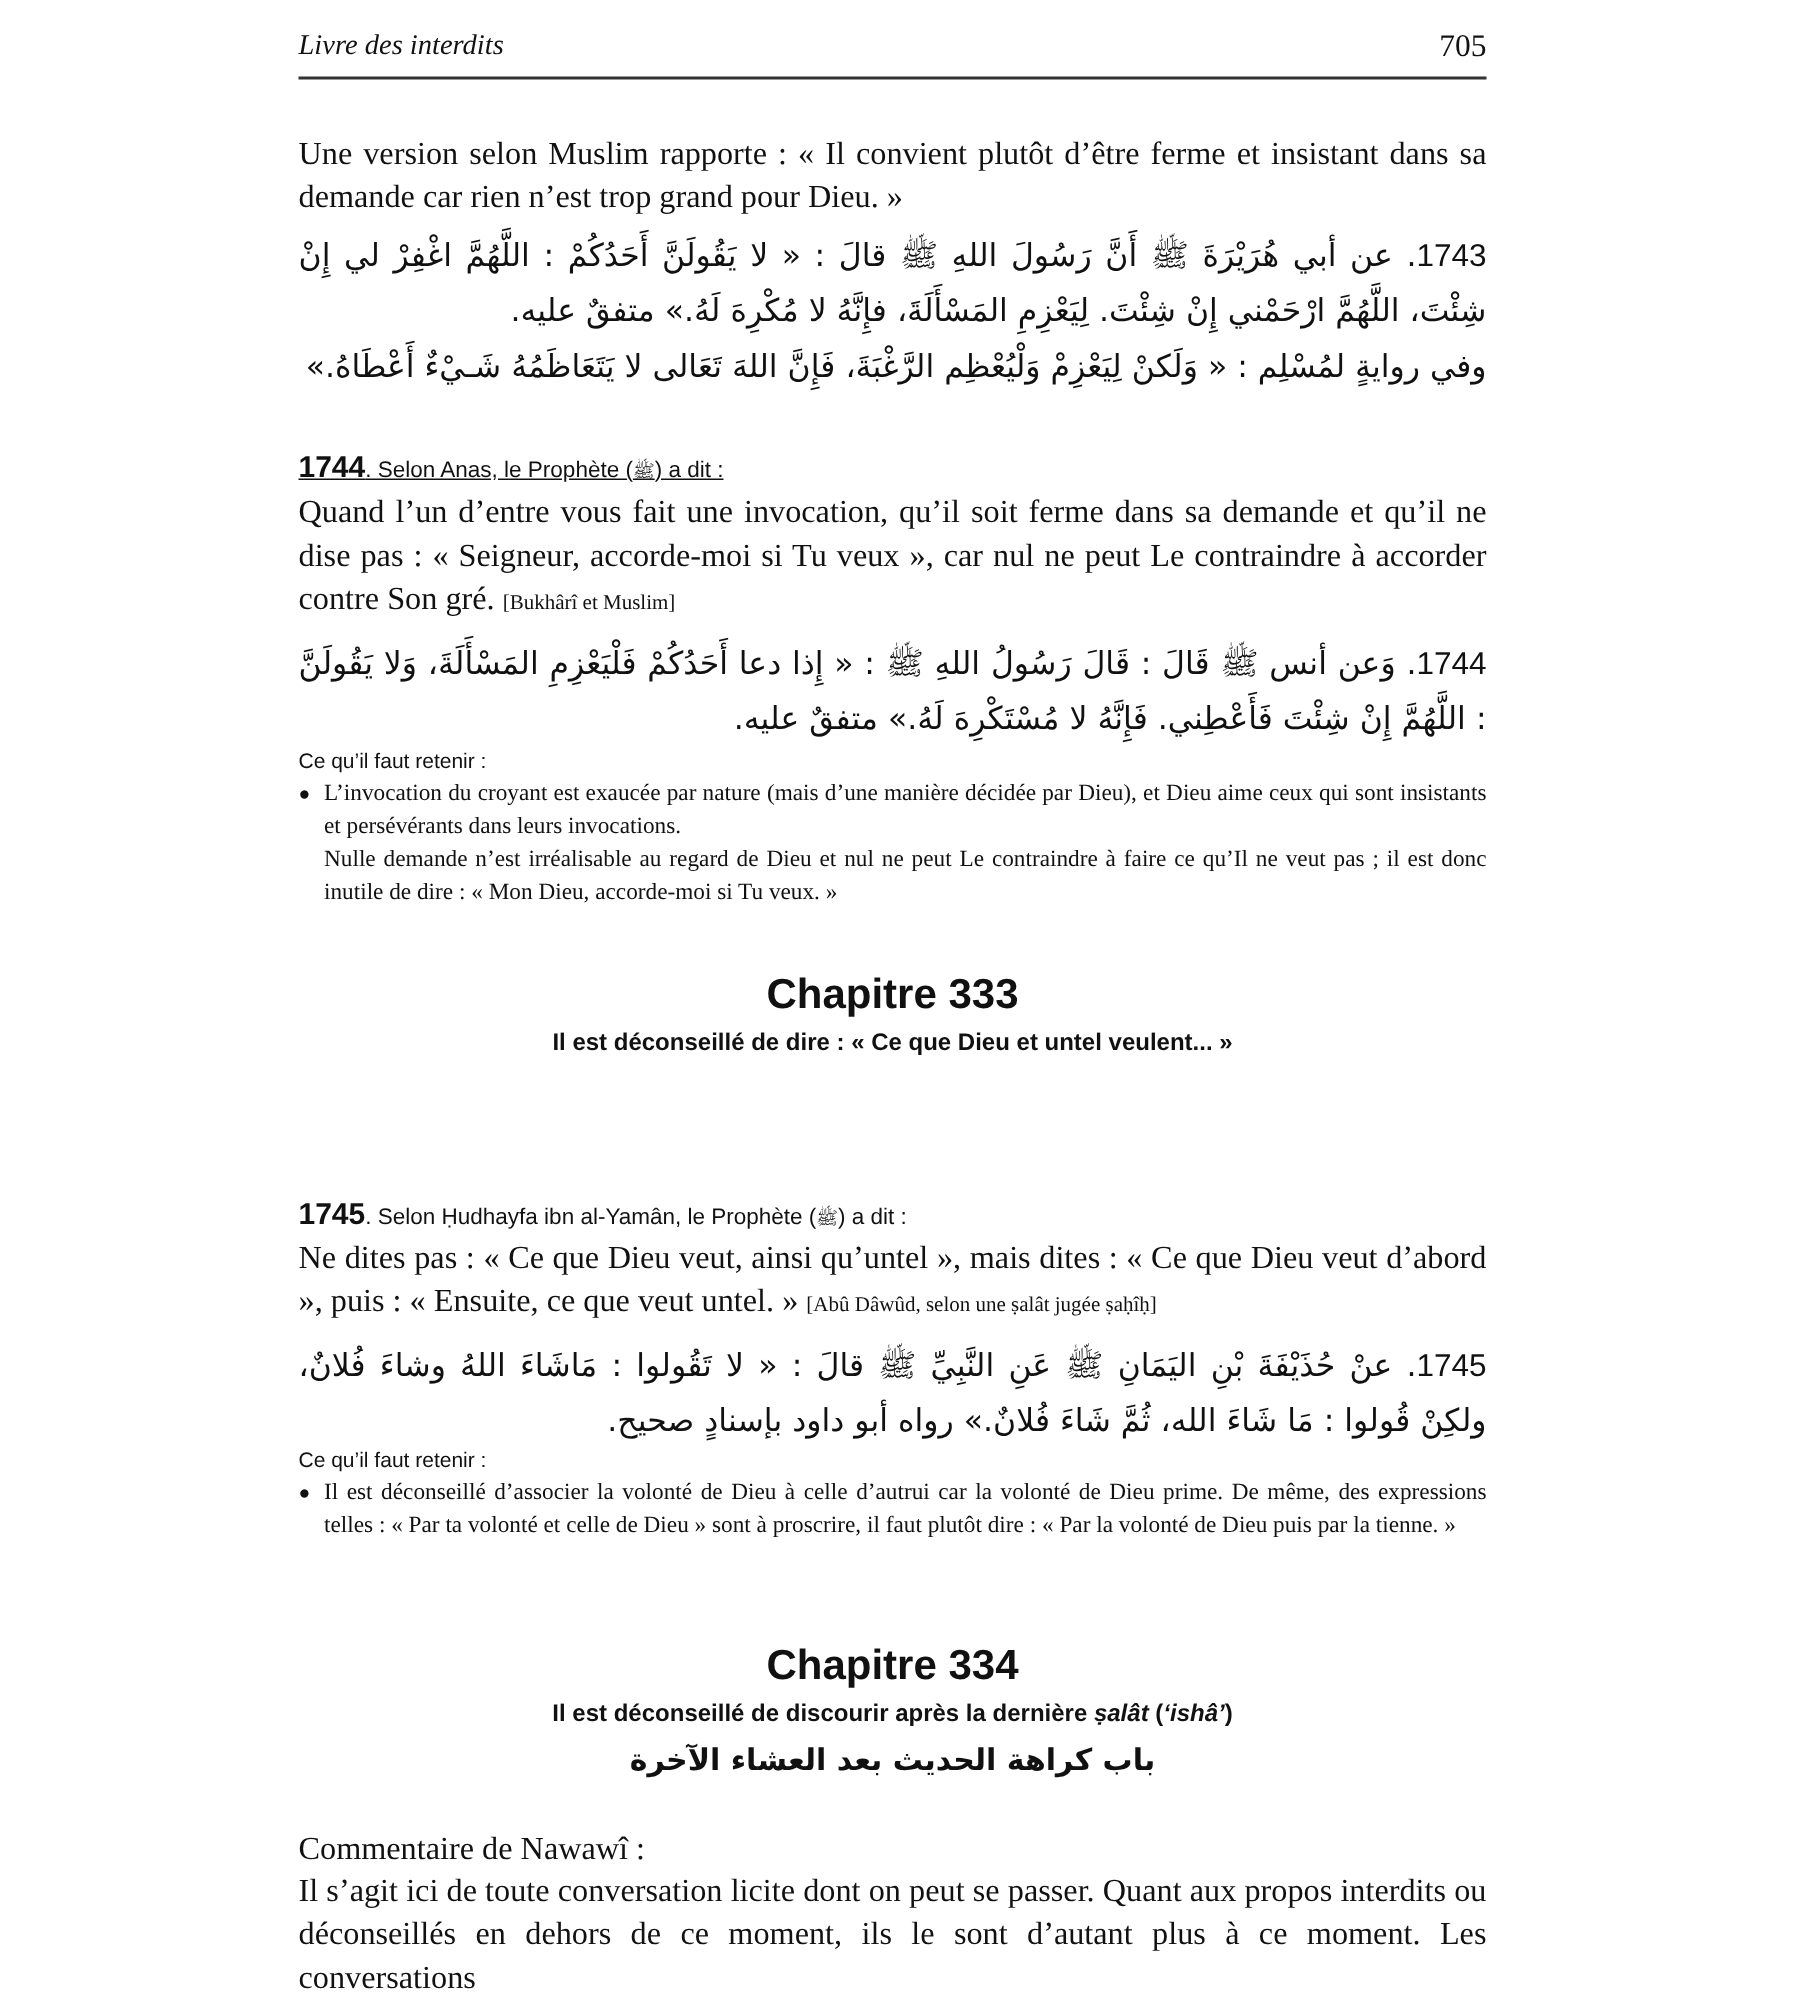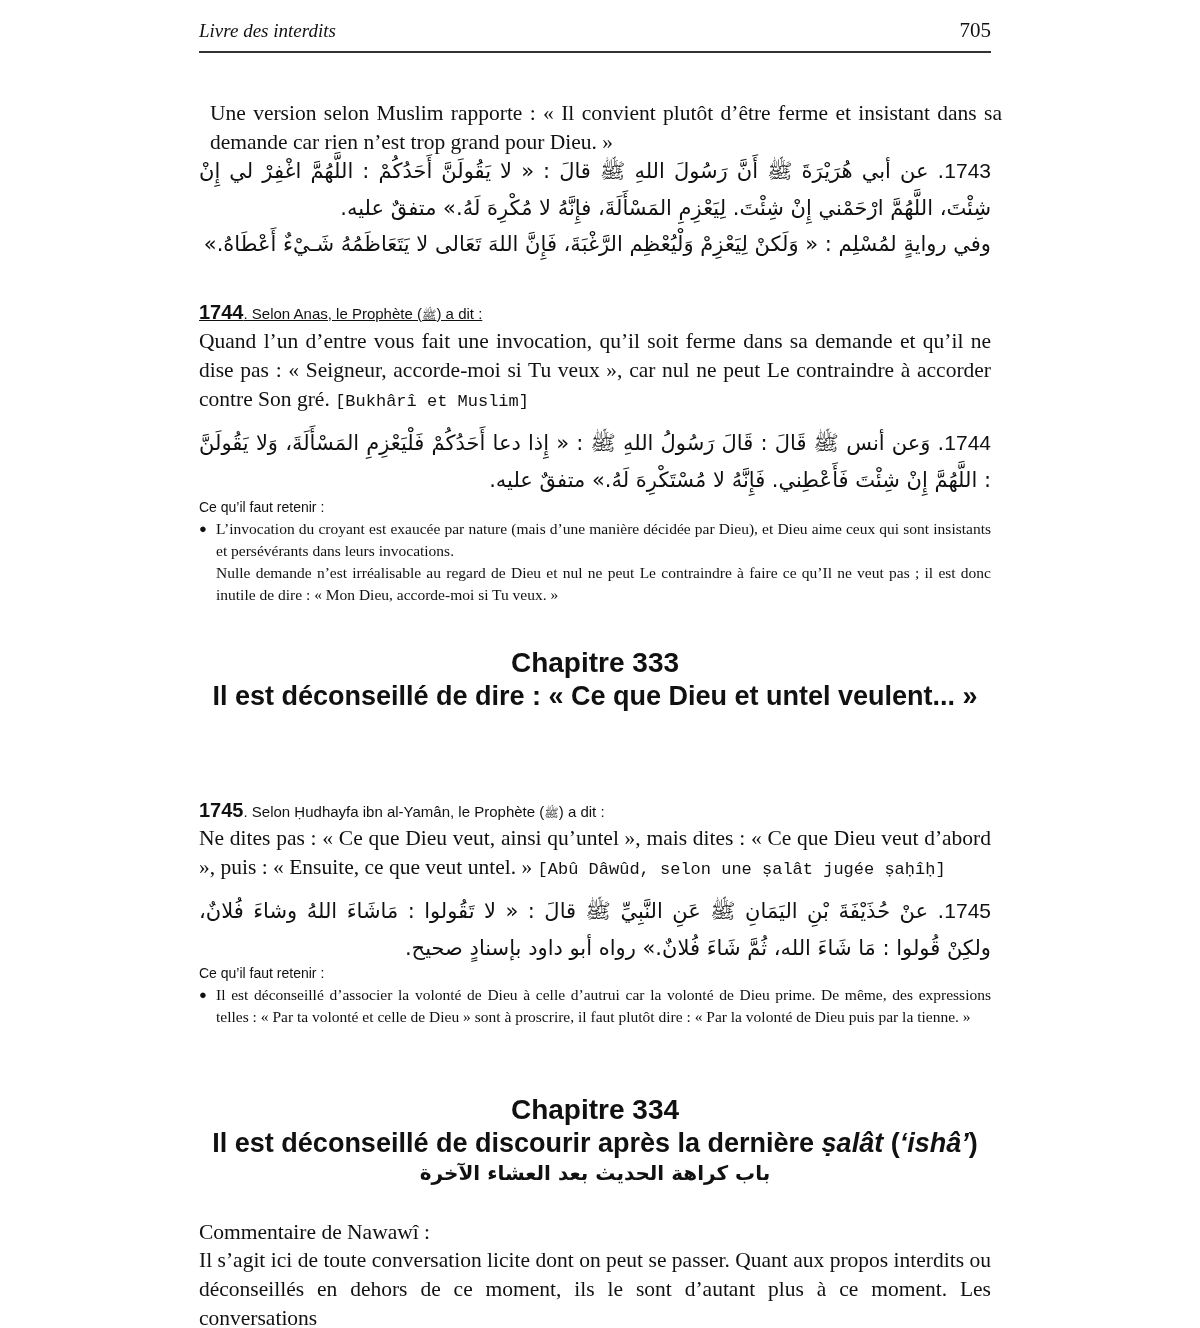--- a/index.html
+++ b/index.html
@@ -11,43 +11,43 @@
   .running-title { position: absolute; left: 0; top: 0; font-style: italic; font-size: 19px; }
   .page-number { position: absolute; right: 0; top: -2px; font-size: 21px; }
   .head-rule { position: absolute; left: 0; top: 31px; width: 792px; height: 1.5px; background: #333; }
 
   .block { position: absolute; left: 0; width: 792px; }
   .fr { font-size: 21.5px; line-height: 29px; text-align: justify; }
   .ar { direction: rtl; text-align: justify; font-size: 21px; line-height: 37px; font-family: "DejaVu Sans", sans-serif; font-weight: normal; }
   .ar .num { font-family: "Liberation Sans", sans-serif; }
   .hadith-head { font-size: 15px; line-height: 20px; }
   .hadith-head b { font-size: 20px; font-weight: bold; }
-  .ref { font-family: Liberation Mono, monospace; font-size: 17px; }
+  .ref { font-family: Liberation Serif, serif; font-size: 14px; }
   .retain-label { font-size: 14px; line-height: 18px; }
   .retain-list { font-size: 15.5px; line-height: 22px; margin: 0; padding: 0; list-style: none; }
   .retain-list li { position: relative; padding-left: 17px; text-align: justify; }
   .retain-list li .bullet { position: absolute; left: 0; top: 0; font-size: 13px; }
   .chapter { position: absolute; left: 0; width: 792px; text-align: center; }
   .chapter-num { font-size: 28px; font-weight: bold; line-height: 36px; }
-  .chapter-title { font-size: 27px; font-weight: bold; line-height: 30px; }
+  .chapter-title { font-size: 16px; font-weight: bold; line-height: 30px; }
   .chapter-ar { font-size: 20px; font-weight: bold; direction: rtl; line-height: 30px; font-family: "DejaVu Sans", sans-serif; }
   .salam { font-size: 12px; }
 </style>
 </head>
 <body>
 
 <div class="page">
 
   <div class="running-head">
     <span class="running-title serif">Livre des interdits</span>
     <span class="page-number serif">705</span>
     <div class="head-rule"></div>
   </div>
 
-  <p class="block fr serif" style="top:88px; margin:11px;">Une version selon Muslim rapporte : « Il convient plutôt d’être ferme et insistant dans sa demande car rien n’est trop grand pour Dieu. »</p>
+  <p class="block fr serif" style="top:88px; margin:0;">Une version selon Muslim rapporte : « Il convient plutôt d’être ferme et insistant dans sa demande car rien n’est trop grand pour Dieu. »</p>
 
   <div class="block ar" style="top:152px;">
     <span class="num">1743</span><span>. عن أبي هُرَيْرَةَ ﷺ أَنَّ رَسُولَ اللهِ ﷺ قالَ : « لا يَقُولَنَّ أَحَدُكُمْ : اللَّهُمَّ اغْفِرْ لي إِنْ شِئْتَ، اللَّهُمَّ ارْحَمْني إِنْ شِئْتَ. لِيَعْزِمِ المَسْأَلَةَ، فإِنَّهُ لا مُكْرِهَ لَهُ.» متفقٌ عليه.</span>
   </div>
   <div class="block ar" style="top:226px;">وفي روايةٍ لمُسْلِم : « وَلَكنْ لِيَعْزِمْ وَلْيُعْظِم الرَّغْبَةَ، فَإِنَّ اللهَ تَعَالى لا يَتَعَاظَمُهُ شَـيْءٌ أَعْطَاهُ.»</div>
 
   <div class="block hadith-head sans" style="top:302px;text-decoration:underline;">
     <b>1744</b><span>. Selon Anas, le Prophète (</span><span class="salam">ﷺ</span><span>) a dit :</span>
   </div>
   <p class="block fr serif" style="top:327px; margin:0;"><span>Quand l’un d’entre vous fait une invocation, qu’il soit ferme dans sa demande et qu’il ne dise pas : « Seigneur, accorde-moi si Tu veux », car nul ne peut Le contraindre à accorder contre Son gré.</span> <span class="ref">[Bukhârî et Muslim]</span></p>

